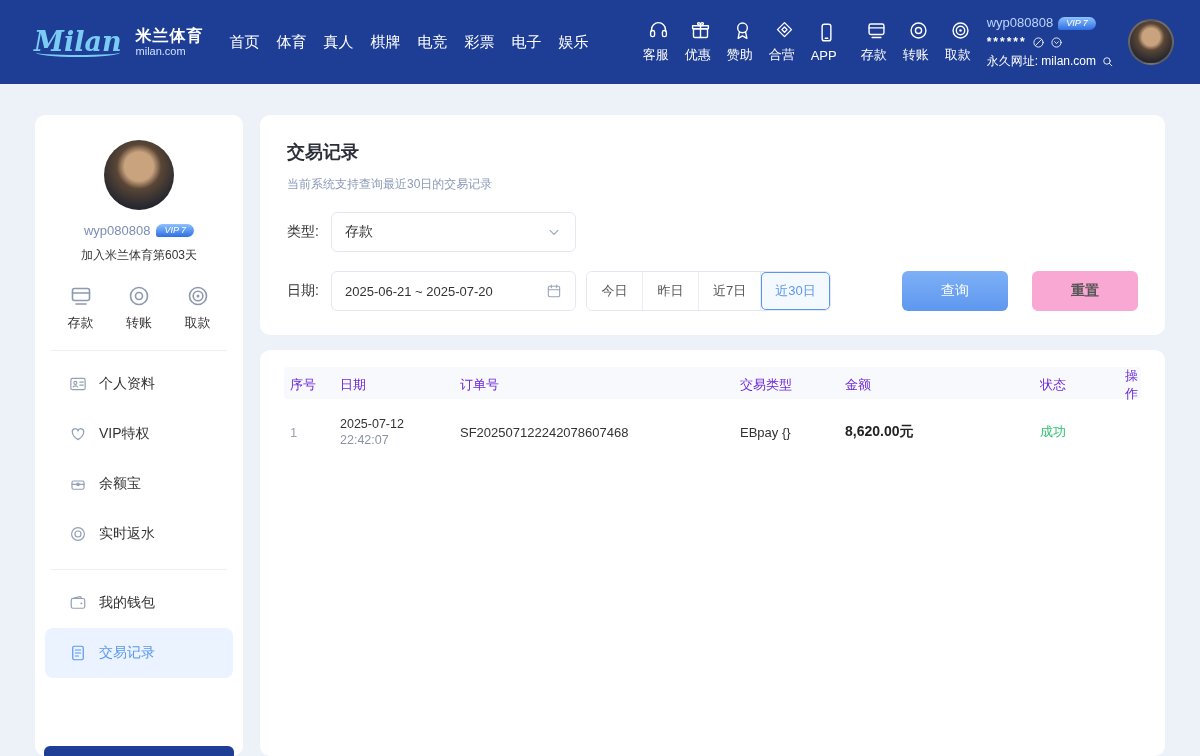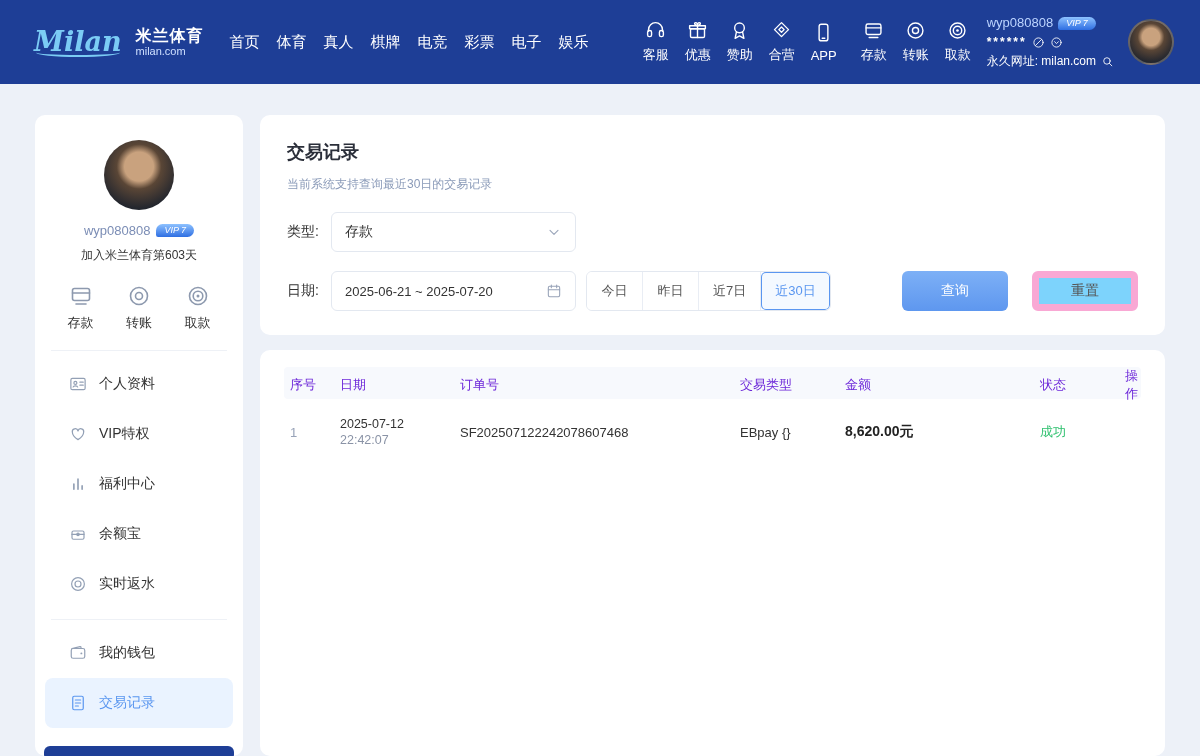--- a/index.html
+++ b/index.html
@@ -10,21 +10,21 @@
   .navbar { height:84px; background:#1e3e96; display:flex; align-items:center; padding:0 26px 0 34px; color:#fff; }
   .logo { display:flex; align-items:flex-start; gap:10px; cursor:pointer; flex-shrink:0; }
   .logo-script { font-family:"DejaVu Serif",serif; font-style:italic; font-weight:bold; font-size:27px; color:#7bccf5; position:relative; padding-right:4px; }
   .logo-script::after { content:""; position:absolute; left:2px; right:6px; bottom:0; height:7px; border-bottom:2px solid #7bccf5; border-radius:50%; }
   .logo-cn { display:flex; flex-direction:column; line-height:1.2; }
   .logo-cn .cn { font-size:16px; font-weight:bold; letter-spacing:1px; }
   .logo-cn .en { font-size:11px; color:#cfe0ff; }
   .nav-menu { display:flex; gap:17px; margin-left:26px; font-size:15px; white-space:nowrap; }
   .nav-menu a { color:#fff; text-decoration:none; }
   .quick { display:flex; gap:16px; margin-left:auto; align-items:center; }
-  .quick-item { display:flex; flex-direction:column; align-items:center; gap:5px; font-size:13px; color:#fff; cursor:pointer; }
+  .quick-item { display:flex; flex-direction:column; align-items:flex-end; gap:5px; font-size:13px; color:#fff; cursor:pointer; }
   .quick-item.sep { margin-left:8px; }
   .ic { fill:none; stroke:currentColor; stroke-width:1.6; stroke-linecap:round; stroke-linejoin:round; }
   .quick-item .ic { width:21px; height:21px; }
   .userbox { margin-left:16px; font-size:12px; line-height:1.55; white-space:nowrap; }
   .userbox .row { display:flex; align-items:center; gap:5px; }
   .uname { color:#bcd4ff; font-size:13px; }
   .vip-badge { background:linear-gradient(180deg,#8ec2ff,#2e6ee2); border-radius:9px 9px 9px 3px; padding:1px 8px; font-size:9px; font-weight:normal; font-style:italic; color:#fff; display:inline-block; line-height:1.3; }
   .masked { letter-spacing:2px; font-weight:bold; }
   .mini-ic { width:13px; height:13px; }
   .nav-avatar { width:46px; height:46px; border-radius:50%; margin-left:14px; flex-shrink:0;
@@ -64,21 +64,21 @@
   .select .val { font-size:14px; color:#333; }
   .datebox .val { font-size:13px; color:#333; }
   .field-ic { width:16px; height:16px; color:#98a3b8; }
   .seg { display:flex; margin-left:10px; border:1px solid #e3e8f0; border-radius:6px; height:40px; background:#fff; overflow:hidden; }
   .seg-btn { min-width:56px; padding:0 14px; display:flex; align-items:center; justify-content:center; font-size:13px; color:#555; background:#fff; border:0; border-right:1px solid #e9edf4; cursor:pointer; font-family:inherit; }
   .seg-btn:last-child { border-right:0; }
   .seg-btn.active { color:#5a96f0; background:#f4f9ff; box-shadow:inset 0 0 0 1px #5a96f0; border-radius:5px; }
   .btns { margin-left:auto; display:flex; gap:24px; }
   .btn { width:106px; height:40px; border-radius:6px; font-size:14px; cursor:pointer; font-family:inherit; }
   .btn-primary { background:linear-gradient(180deg,#7db0f6,#5e97ef); border:0; color:#fff; }
-  .btn-ghost { background:#7dd3fc; border:7px solid #f9a8d4; color:#555; }
+  .btn-ghost { background:#f9a8d4; border:7px solid #f9a8d4; color:#555;font-weight:bold; }
 
   
   .table-card { margin-top:15px; flex:1; padding:17px 24px; overflow:hidden; }
   .tgrid { display:grid; grid-template-columns:50px 120px 280px 105px 195px 85px 1fr; align-items:center; }
   .thead { background:#f7f9fd; height:32px; border-radius:4px; font-size:13px; color:#6d28d9; padding:0 6px; }
   .thead .th:last-child { text-align:right; padding-right:4px; }
   .trow { height:66px; font-size:13px; color:#333; padding:0 6px; }
   .c-no { color:#98a3b8; }
   .c-date .d1 { color:#333; font-size:12.5px; }
   .c-date .d2 { color:#8a93a6; font-size:12.5px; margin-top:2px; }
@@ -247,26 +247,20 @@
             <path d="M5.5 16c.3-2 5.7-2 6 0"></path>
             <path d="M14.5 9.5H19M14.5 13.5H19"></path>
           </svg>
         <span>个人资料</span>
       </div>
       <div class="menu-item">
         <svg class="ic" viewBox="0 0 24 24">
             <path d="M12 19.5S4.5 15 4.5 9.8A3.8 3.8 0 0 1 12 8a3.8 3.8 0 0 1 7.5 1.8C19.5 15 12 19.5 12 19.5z"></path>
           </svg>
         <span>VIP特权</span>
-      </div>
-      <div class="menu-item">
-        <svg class="ic" viewBox="0 0 24 24" style="stroke-width:2.2">
-            <path d="M6.5 19v-7M12 19V5.5M17.5 19v-4.5"></path>
-          </svg>
-        <span>福利中心</span>
       </div>
       <div class="menu-item">
         <svg class="ic" viewBox="0 0 24 24">
             <rect x="4" y="8" width="16" height="11" rx="2"></rect>
             <path d="M4 12.5h16"></path>
             <circle cx="12" cy="12.5" r="1.6"></circle>
           </svg>
         <span>余额宝</span>
       </div>
       <div class="menu-item">

